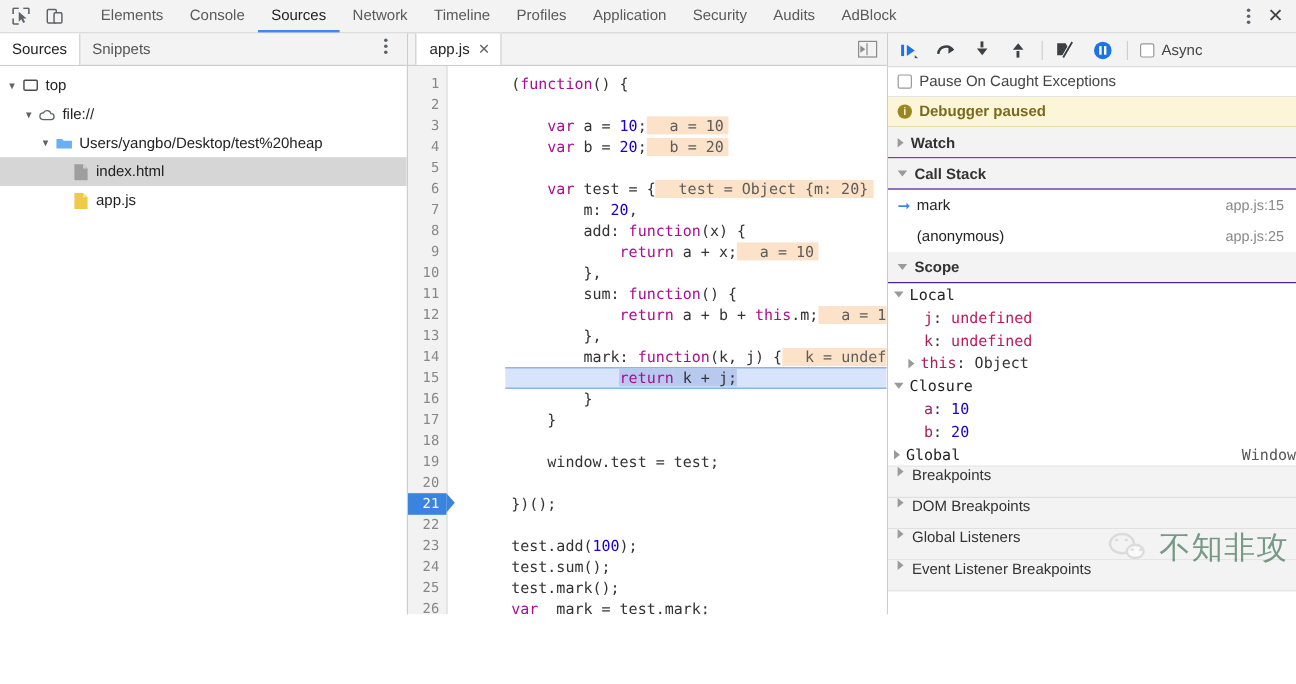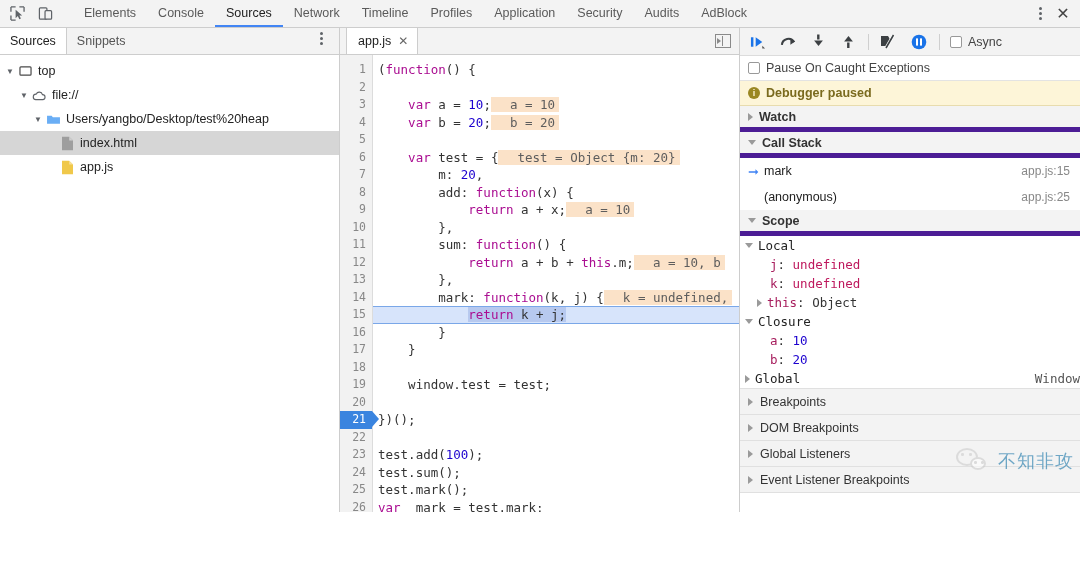--- a/index.html
+++ b/index.html
@@ -95,21 +95,21 @@
   .gln { height: 17.5px; line-height: 17.5px; padding-right: 6px; position: relative; }
   .gln.bp { background: #3a84df; color: #fff; }
   .gln.bp::after {
     content: ""; position: absolute; right: -7px; top: 0;
     border-top: 8.75px solid transparent; border-bottom: 8.75px solid transparent;
     border-left: 7px solid #3a84df;
   }
   .code {
     flex: 1; padding-top: 6px; min-width: 0; overflow: hidden;
     font-family: "DejaVu Sans Mono", monospace; font-size: 12.5px;
-    color: #333; position: relative;
+    color: #333; position: relative; margin-left: 48px;
   }
   .cline { height: 17.5px; line-height: 17.5px; padding-left: 5px; white-space: pre; position: relative; }
   .cline.exec { background: #d7e4fb; border-top: 1px solid #7aa7e8; border-bottom: 1px solid #7aa7e8; height: 17.5px; line-height: 16px; }
   .sel { background: #b7c9ef; }
   .kw { color: #aa0d91; }
   .num { color: #1c00cf; }
   .fn { color: #aa0d91; }
   .hint {
     background: #fbe2c8; color: #5d5d5d; padding: 0 4px;
     font-family: "DejaVu Sans Mono", monospace; font-size: 12.5px;
@@ -131,21 +131,21 @@
 
   .paused {
     height: 25px; min-height: 25px; display: flex; align-items: center; gap: 6px;
     background: #fdf5d8; padding: 0 8px; color: #7a6a1e;
     font-size: 12.5px; font-weight: bold; border-bottom: 1px solid #e8dcae;
   }
   .ibadge { width: 12px; height: 12px; border-radius: 50%; background: #9a8722; color: #fdf5d8; font-size: 9px; font-weight: bold; display: flex; align-items: center; justify-content: center; }
 
   .sechead {
     height: 26px; min-height: 26px; display: flex; align-items: center; gap: 6px;
-    padding: 0 8px; background: #f3f3f3; border-bottom: 5px solid #4c1d95;
+    padding: 0 8px; background: #f3f3f3; border-bottom: 1px solid #4c1d95;
     font-size: 12.5px; font-weight: bold; color: #333; cursor: pointer;
   }
   .tri-r { width: 0; height: 0; border-top: 4px solid transparent; border-bottom: 4px solid transparent; border-left: 5px solid #9a9a9a; }
   .tri-d { width: 0; height: 0; border-left: 4px solid transparent; border-right: 4px solid transparent; border-top: 5px solid #9a9a9a; }
 
   .csrow { height: 26px; display: flex; align-items: center; padding: 0 10px 0 8px; font-size: 12.5px; cursor: pointer; }
   .csrow .arrow { width: 16px; min-width: 16px; color: #4285f4; font-size: 13px; }
   .csrow .nm { color: #222; flex: 1; }
   .csrow .loc { color: #888; font-size: 12px; }
 
@@ -157,33 +157,33 @@
   .srow.item-t { padding-left: 17px; }
   .propk { color: #a71d5d; }
   .undef { color: #be185d; }
   .valnum { color: #1c00cf; }
   .valobj { color: #333; }
   .grow-right { flex: 1; }
   .winval { color: #555; padding-right: 0; }
 
   .bplist { border-top: 1px solid #e0e0e0; }
   .bprow {
-    height: 26px; display: flex; align-items: center; gap: 7px;
+    height: 26px; display: flex; align-items: flex-start; gap: 7px;
     padding: 0 8px; background: #f3f3f3; border-bottom: 1px solid #e0e0e0;
     font-size: 12.5px; color: #333; cursor: pointer;
   }
   .side-tail { flex: 1; background: #fff; }
 
   
   .wm {
     position: absolute; right: 6px; bottom: 38px;
     display: flex; align-items: center; gap: 8px;
     opacity: 0.55; pointer-events: none; user-select: none;
   }
-  .wm-text { font-size: 18px; color: #0369a1; letter-spacing: 1px; font-family: Liberation Sans, sans-serif; }
+  .wm-text { font-size: 26px; color: #14532d; letter-spacing: 1px; font-family: Liberation Sans, sans-serif; }
   .wechat { position: relative; width: 34px; height: 26px; }
   .bub { position: absolute; border-radius: 50%; border: 2px solid #c9c9c9; background: transparent; }
   .bub.big { width: 22px; height: 18px; left: 0; top: 0; }
   .bub.sml { width: 16px; height: 13px; left: 14px; top: 9px; background: #fff; }
   .dot { position: absolute; width: 2.5px; height: 2.5px; border-radius: 50%; background: #c9c9c9; }
 </style>
 </head>
 <body>
 
 <div class="app">

